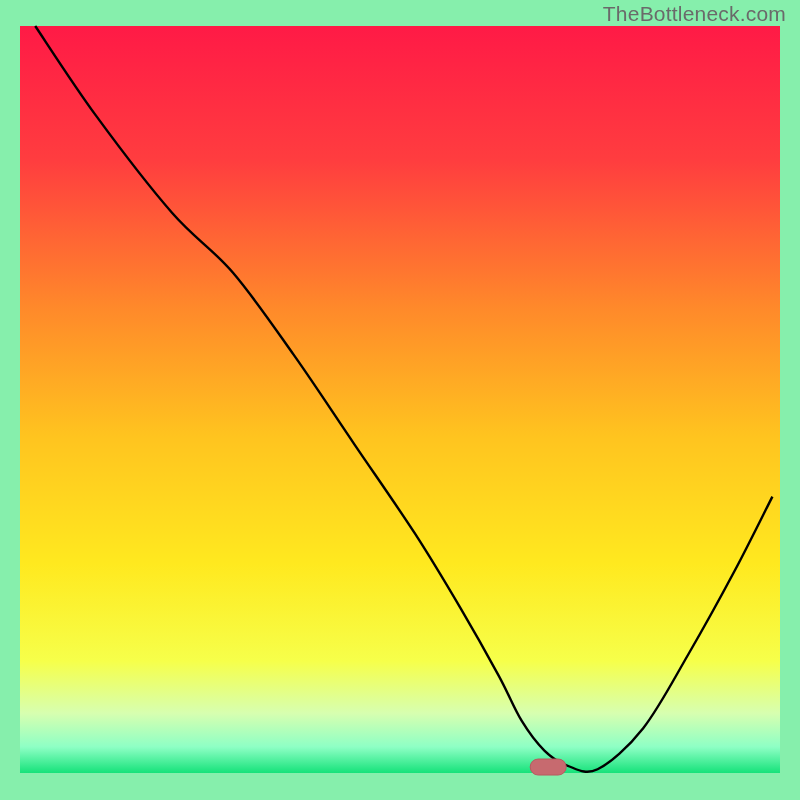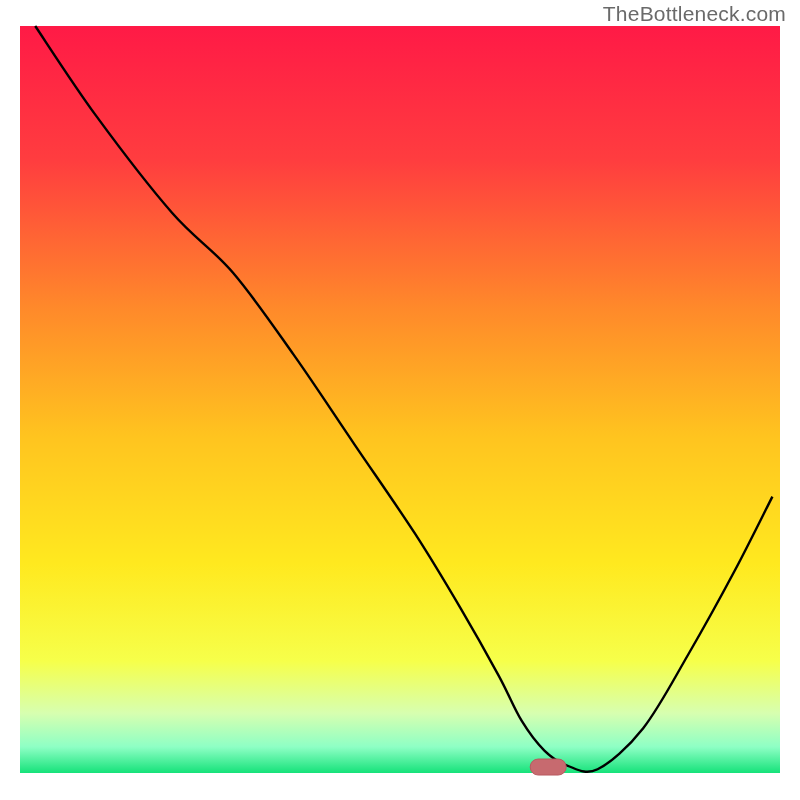--- a/index.html
+++ b/index.html
@@ -8,21 +8,21 @@
     width: 800px;
     height: 800px;
     background: #000;
     overflow: hidden;
     font-family: Arial, Helvetica, sans-serif;
   }
   .frame {
     position: relative;
     width: 800px;
     height: 800px;
-    background: #ffffff;
+    background: #86efac;
   }
   .watermark {
     position: absolute;
     top: 2px;
     right: 14px;
     color: #6a6a6a;
     font-size: 21px;
     font-weight: 500;
     letter-spacing: 0.2px;
     z-index: 3;

